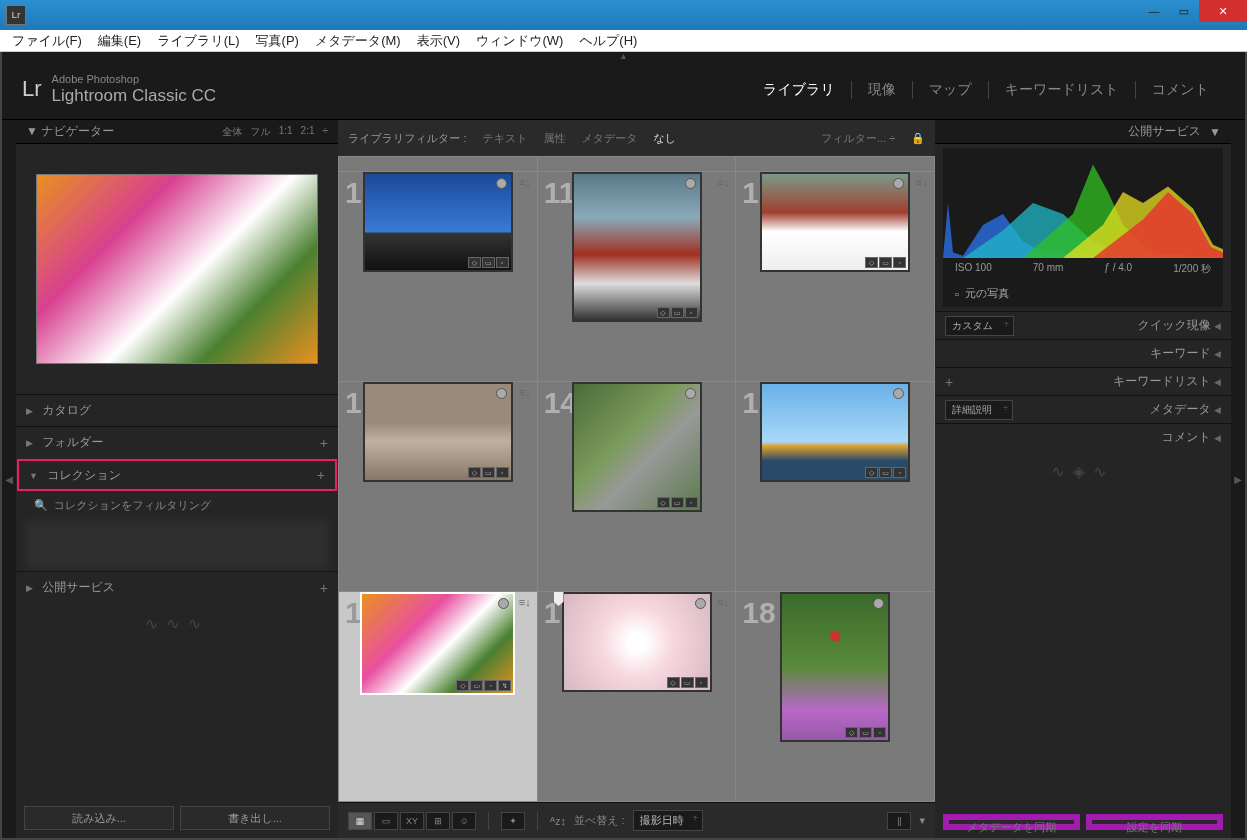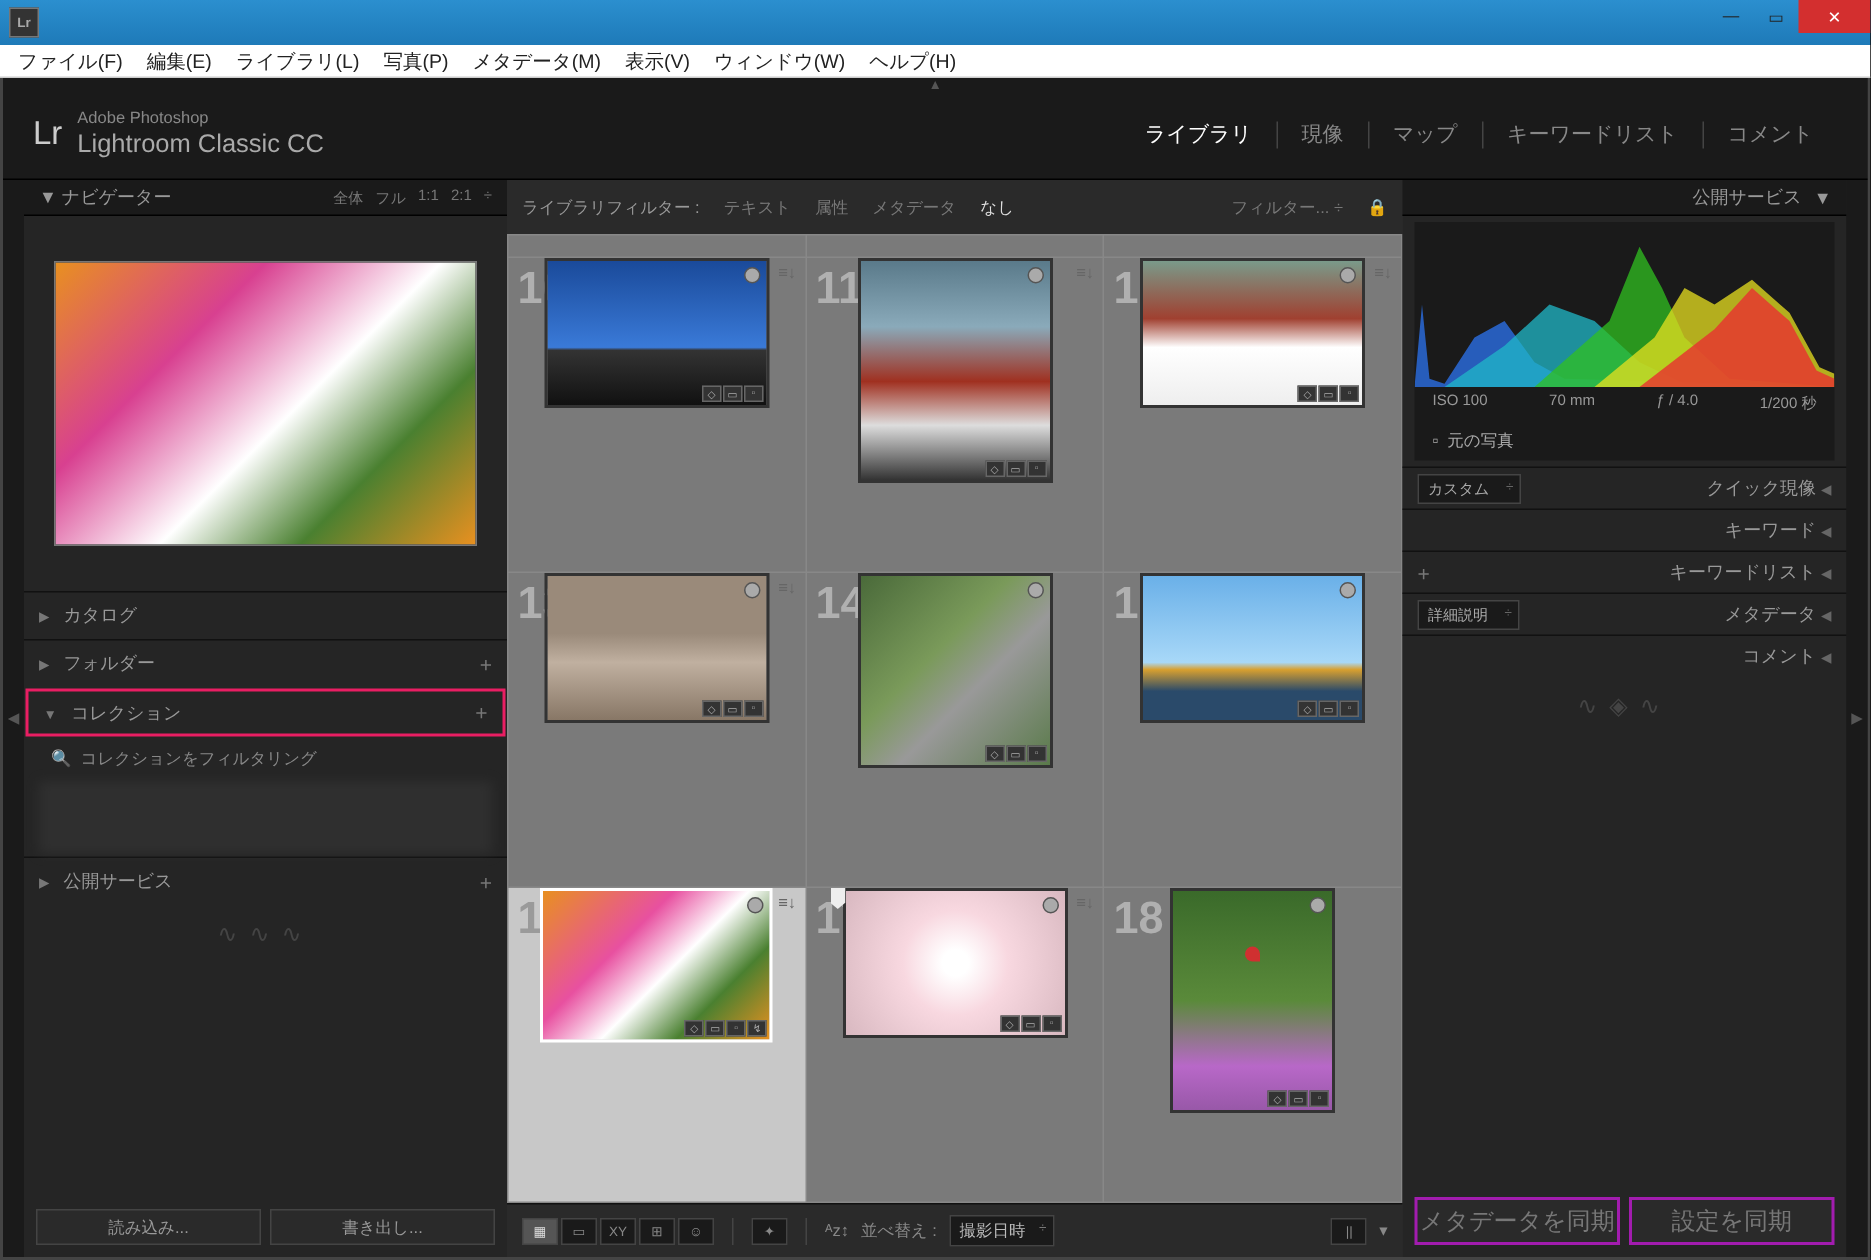--- a/index.html
+++ b/index.html
@@ -79,21 +79,21 @@
 .histogram{height:110px;margin:4px 8px 0;background:#1a1a1a;position:relative;overflow:hidden}
 .histo-svg{width:100%;height:100%}
 .histo-meta{display:flex;justify-content:space-between;padding:4px 12px;color:#999;font-size:10px;background:#1a1a1a;margin:0 8px}
 .original-photo{padding:6px 12px;color:#aaa;font-size:11px;background:#1a1a1a;margin:0 8px 4px;display:flex;align-items:center;gap:6px}
 .rp-row{height:28px;display:flex;align-items:center;justify-content:space-between;padding:0 10px;border-top:1px solid #111;color:#999;font-size:12px}
 .rp-row .dd{background:#1a1a1a;border:1px solid #444;padding:2px 20px 2px 6px;font-size:10px;color:#aaa;position:relative}
 .rp-row .dd::after{content:"÷";position:absolute;right:4px;color:#666;font-size:9px}
 .rp-row .tri{font-size:9px;color:#666}
 .rp-ornament{height:40px;display:flex;align-items:center;justify-content:center;color:#444;font-size:16px;letter-spacing:8px}
 .right-footer{margin-top:auto;padding:8px;display:flex;gap:6px}
-.right-footer button{flex:1;height:32px;background:#2a2a2a;border:2px solid #a21caf;color:#777;font-size:16px}
+.right-footer button{flex:1;height:16px;background:#2a2a2a;border:6px solid #a21caf;color:#777;font-size:11px}
 .edge-arrow{width:14px;background:#1a1a1a;display:flex;align-items:center;justify-content:center;color:#555;font-size:10px}
 .top-arrow{height:8px;background:#1a1a1a;text-align:center;color:#555;font-size:9px;line-height:8px}
 </style>
 </head>
 <body>
 
 <div class="titlebar">
   <div class="app-icon">Lr</div>
   <div class="win-controls">
     <div class="win-btn">—</div>

